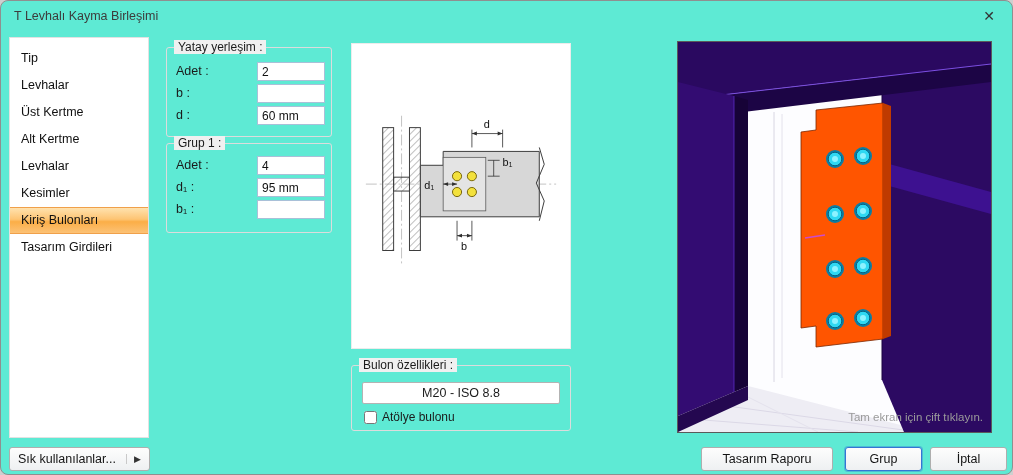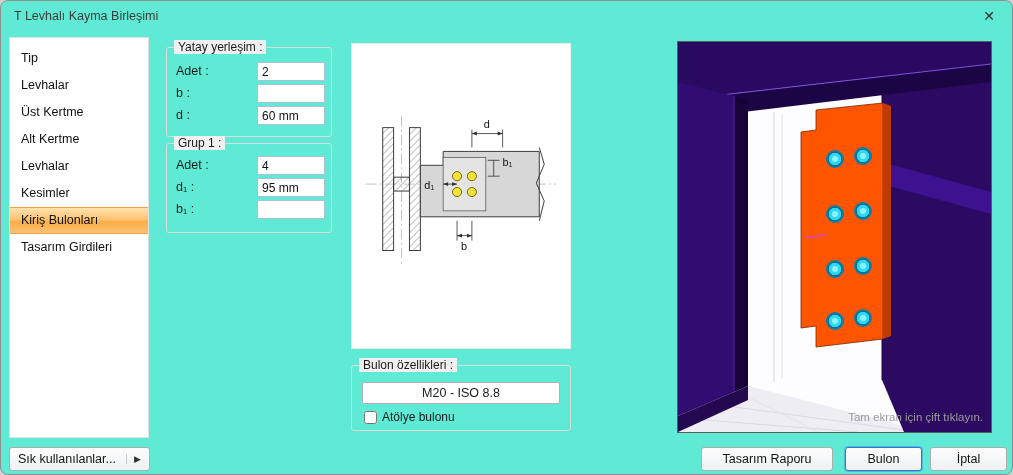--- a/index.html
+++ b/index.html
@@ -248,16 +248,16 @@
       </g>
       <text x="305" y="379" text-anchor="end" font-size="11.5" fill="#9b9b9b" font-family="Liberation Sans, sans-serif">Tam ekran için çift tıklayın.</text>
     </svg>
   </div>
 
   <div class="btn" id="btn-favorites">
     <span>Sık kullanılanlar...</span>
     <span class="arrow">▶</span>
   </div>
   <div class="btn" id="btn-report">Tasarım Raporu</div>
-  <div class="btn" id="btn-ok">Bulon</div>
+  <div class="btn" id="btn-ok">Grup</div>
   <div class="btn" id="btn-cancel">İptal</div>
 
 </div>
 
 </body></html>

